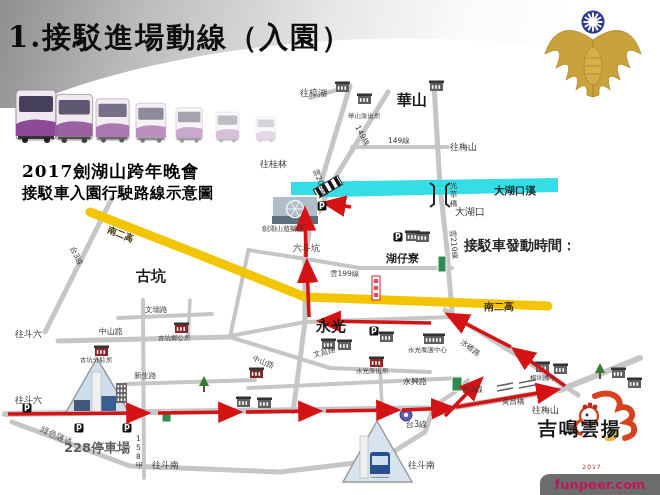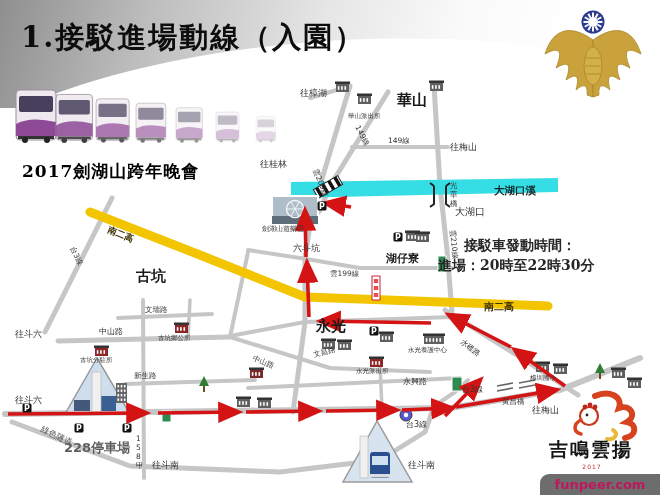--- a/index.html
+++ b/index.html
@@ -1,33 +1,33 @@
 <!DOCTYPE html>
 <html><head>
 <meta charset="utf-8">
 <style>
   html,body{margin:0;padding:0;width:660px;height:495px;background:#fff;overflow:hidden;
     font-family:"DejaVu Sans",sans-serif;position:relative;}
   .swoosh{position:absolute;left:0;top:0;width:660px;height:108px;
     background:linear-gradient(105deg,#8f8f8f 0%,#bdbdbd 22%,#e6e6e6 48%,#fafafa 68%,#fff 85%);}
   .swoosh-curve{position:absolute;left:-15%;top:40px;width:135%;height:160px;background:#fff;
     border-radius:50% 50% 0 0 / 100% 100% 0 0;transform:rotate(-3deg);}
-  .page-title{position:absolute;left:21px;top:18px;z-index:6;
+  .page-title{position:absolute;left:8px;top:18px;z-index:6;
     font-family:"DejaVu Serif",serif;font-size:29px;font-weight:bold;color:#0d0d0d;letter-spacing:2px;}
   #map-svg{position:absolute;left:0;top:0;z-index:3;}
   .legend{position:absolute;left:22px;top:160px;width:240px;z-index:5;text-align:left;
     font-family:"DejaVu Serif",serif;font-weight:bold;color:#000;}
   .legend .l1{font-size:17px;letter-spacing:1px;}
   .legend .l2{font-size:15.5px;letter-spacing:0.5px;}
   .sched{position:absolute;left:438px;top:236px;width:210px;z-index:5;
     font-family:"DejaVu Serif",serif;font-weight:bold;color:#262626;font-size:14px;line-height:1.4;}
   .sched .s1{padding-left:26px;}
   .badge-wrap{position:absolute;left:541px;top:2px;z-index:7;}
   .rooster-wrap{position:absolute;left:543px;top:390px;z-index:5;}
-  .logo-text{position:absolute;left:538px;top:437px;width:106px;z-index:5;text-align:center;
+  .logo-text{position:absolute;left:538px;top:416px;width:106px;z-index:5;
     font-family:"DejaVu Serif",serif;font-size:19px;font-weight:bold;color:#141414;letter-spacing:2px;}
   .logo-sub{position:absolute;left:548px;top:463px;width:88px;z-index:5;text-align:center;
     color:#c22626;font-size:6px;letter-spacing:1px;}
   .watermark{position:absolute;right:0;bottom:0;width:120px;height:21px;z-index:8;
     background:rgba(72,72,72,0.8);border-radius:9px 0 0 0;color:#be185d;font-weight:bold;
     font-size:13px;text-align:center;line-height:21px;}
 </style>
 </head>
 <body>
 
@@ -413,25 +413,25 @@
     <text x="80" y="362" font-size="6.5" fill="#343434" font-family="DejaVu Sans,sans-serif">古坑分駐所</text>
     <text x="356" y="373" font-size="6.5" fill="#343434" font-family="DejaVu Sans,sans-serif">永光派出所</text>
     <text x="408" y="352" font-size="6.5" fill="#343434" font-family="DejaVu Sans,sans-serif">永光養護中心</text>
     <text x="530" y="380" font-size="6.5" fill="#343434" font-family="DejaVu Sans,sans-serif">梅圳國小</text>
     <text x="64" y="452" font-size="13" fill="#5e5e5e" font-family="DejaVu Sans,sans-serif" font-weight="bold">228停車場</text>
     <text x="494" y="194" font-size="10.5" fill="#10262a" font-family="DejaVu Sans,sans-serif" font-weight="bold">大湖口溪</text>
   </svg>
 
 <div class="legend">
   <div class="l1">2017劍湖山跨年晚會</div>
+  <div class="l2">接駁車入園行駛路線示意圖</div>
 </div>
 
 <div class="sched">
   <div class="s1">接駁車發動時間：</div>
-  <div class="s2">進場：20時至22時30分</div>
 </div>
 
 <div class="badge-wrap">
   <svg id="badge" width="104" height="96" viewBox="0 0 104 96">
     <path d="M52,38 C30,22 12,26 4,52 C17,45 23,47 15,66 C27,59 31,61 25,78 C35,71 39,73 35,88 C43,81 47,83 46,93 L52,95 Z" fill="#c9a23b" stroke="#a8862a" stroke-width="0.8"></path>
     <path d="M52,38 C74,22 92,26 100,52 C87,45 81,47 89,66 C77,59 73,61 79,78 C69,71 65,73 69,88 C61,81 57,83 58,93 L52,95 Z" fill="#c9a23b" stroke="#a8862a" stroke-width="0.8"></path>
     <ellipse cx="52" cy="64" rx="9" ry="19" fill="#d4b04a" stroke="#a8862a" stroke-width="0.8"></ellipse>
     <path d="M44,56 h16 M44,64 h16 M44,72 h16" stroke="#a8862a" stroke-width="0.8"></path>
     <circle cx="52" cy="20" r="11.5" fill="#2b3a8f"></circle>
   <g>

